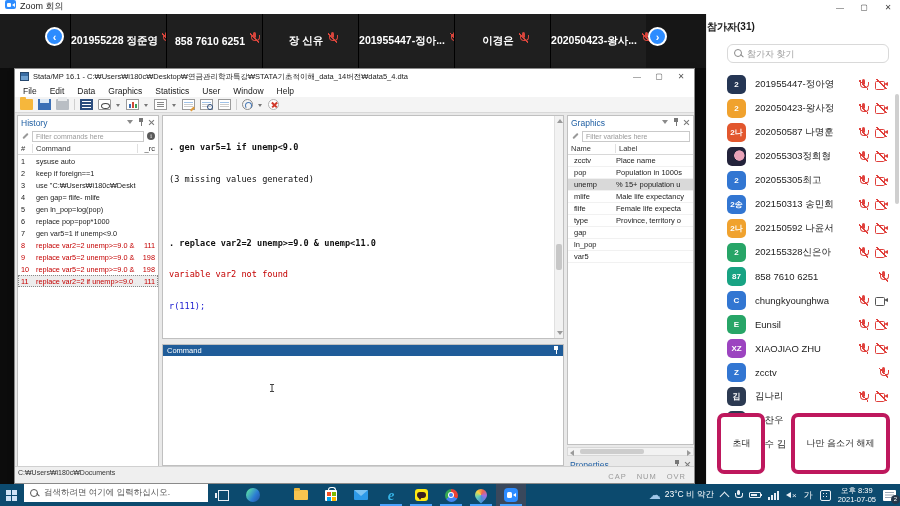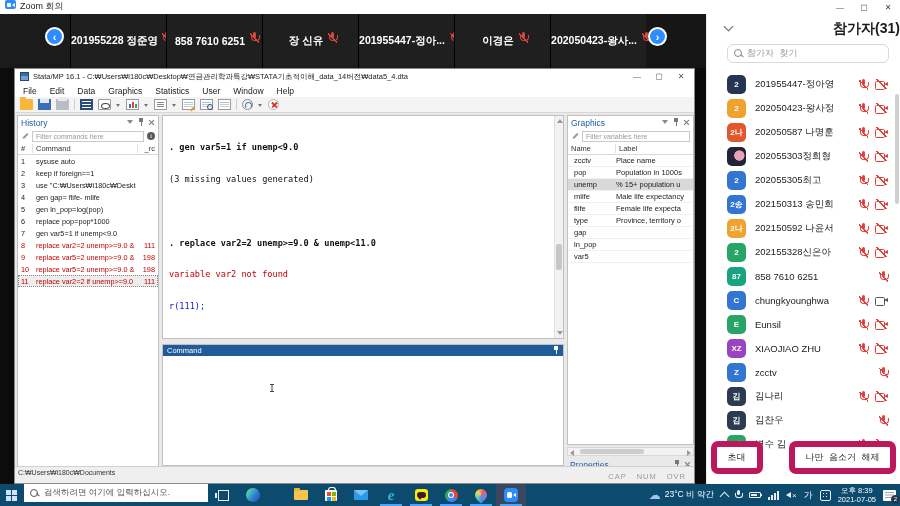--- a/index.html
+++ b/index.html
@@ -135,24 +135,24 @@
   .hscroll .thumb{position:absolute;left:12px;top:1px;width:64px;height:5px;background:#cdcdcd;border-radius:2px}
   .props{position:absolute;left:552px;top:389px;width:127px;height:13px;background:#e9e9e9;display:flex;align-items:center;padding:0 3px}
   .props .cap{font-size:8.5px;color:#1f5fa3;flex:1}
 
   .s-status{position:absolute;left:0;bottom:0;width:100%;height:17px;background:#efefef;border-top:1px solid #d0d0d0}
   .s-status .path{position:absolute;left:3px;top:2px;font-size:7px;color:#333}
   .s-status .flags{position:absolute;right:8px;top:5px;font-size:7.5px;color:#9a9a9a;letter-spacing:1px;display:flex;gap:10px}
 
   
   .ppanel{position:absolute;left:706px;top:14px;width:194px;height:470px;background:#fff;border-left:1px solid #ececec}
-  .phead{position:absolute;left:0;top:6px;width:100%;text-align:right;font-size:14px;color:#1a1a1a;font-weight:bold}
+  .phead{position:absolute;left:0;top:6px;width:100%;text-align:left;font-size:10px;color:#1a1a1a;font-weight:bold}
   .pchev{position:absolute;left:18px;top:9px;width:7px;height:7px;border-left:1.5px solid #666;border-bottom:1.5px solid #666;transform:rotate(-45deg)}
   .psearch{position:absolute;left:20px;top:30px;width:162px;height:19px;border:1px solid #d9d9d9;border-radius:6px;display:flex;align-items:center;padding:0 6px;gap:4px}
-  .psearch input{border:none;outline:none;flex:1;font-size:9px;color:#333;min-width:0;font-family:Liberation Mono, monospace}
+  .psearch input{border:none;outline:none;flex:1;font-size:9px;color:#333;min-width:0;font-family:Liberation Sans, sans-serif}
   .psearch input::placeholder{color:#9a9a9a}
   .i-mag{width:9px;height:9px;position:relative;flex:none}
   .i-mag::before{content:"";position:absolute;left:0;top:0;width:6px;height:6px;border:1.2px solid #8a8a8a;border-radius:50%}
   .i-mag::after{content:"";position:absolute;left:5.5px;top:5.5px;width:3.5px;height:1.2px;background:#8a8a8a;transform:rotate(45deg)}
   .plist{position:absolute;left:0;top:58px;width:194px;height:384px;overflow:hidden}
   .prow{position:relative;height:24px;display:flex;align-items:center;padding-left:20px}
   .pav{width:19px;height:19px;border-radius:5px;color:#fff;font-size:8px;font-weight:bold;display:flex;align-items:center;justify-content:center;flex:none;overflow:hidden}
   .pav.photo{background:radial-gradient(circle at 65% 45%, #e8a2b8 0 30%, #23233b 34%)}
   .pname{font-size:9.5px;color:#222;margin-left:9px;white-space:nowrap;overflow:hidden;flex:1}
   .picons{display:flex;align-items:center;gap:7px;padding-right:13px}
@@ -160,21 +160,21 @@
   .i-mic::before{content:"";position:absolute;left:3px;top:0;width:3px;height:6px;background:currentColor;border-radius:1.5px}
   .i-mic::after{content:"";position:absolute;left:1px;top:3px;width:7px;height:5px;border:1px solid currentColor;border-top:none;border-radius:0 0 4px 4px}
   .i-cam{position:relative;width:13px;height:10px;display:inline-block;flex:none}
   .i-cam::before{content:"";position:absolute;left:0;top:1.5px;width:8px;height:7px;border:1.2px solid currentColor;border-radius:1.5px}
   .i-cam::after{content:"";position:absolute;right:0.5px;top:2.5px;border-top:2.5px solid transparent;border-bottom:2.5px solid transparent;border-right:4px solid currentColor}
   .slash{background-image:linear-gradient(45deg,transparent 45%,currentColor 45%,currentColor 55%,transparent 55%)}
   .red{color:#e0403c}
   .grey{color:#555}
   .pscroll{position:absolute;right:1px;top:80px;width:4px;height:110px;background:#cfcfcf;border-radius:2px}
   .pfooter{position:absolute;left:0;bottom:10px;width:100%;display:flex;justify-content:center;gap:26px}
-  .pbtn{border:6px solid #be185d;background:#fff;border-radius:7px;font-size:9px;color:#222;padding:4px 11px;font-family:Liberation Mono, monospace}
+  .pbtn{border:4px solid #be185d;background:#fff;border-radius:7px;font-size:9px;color:#222;padding:20px 11px;font-family:Liberation Sans, sans-serif}
 
   
   .taskbar{position:absolute;left:0;top:484px;width:900px;height:22px;background:#0c4a6e;display:flex;align-items:flex-start;z-index:50}
   .tb-start{position:relative;width:24px;height:22px;flex:none}
   .tb-start i{position:absolute;left:6px;top:6px;width:5px;height:5px;background:#cfe3f5;box-shadow:6px 0 #cfe3f5,0 6px #cfe3f5,6px 6px #cfe3f5}
   .tb-search{width:184px;height:18px;background:#fff;display:flex;align-items:center;gap:5px;padding:0 6px;flex:none}
   .tb-search .ph{font-size:8.5px;color:#555;white-space:nowrap;overflow:hidden}
   .i-mag2{width:9px;height:9px;position:relative;flex:none}
   .i-mag2::before{content:"";position:absolute;left:0;top:0;width:6px;height:6px;border:1.2px solid #555;border-radius:50%}
   .i-mag2::after{content:"";position:absolute;left:5.5px;top:5.5px;width:3.5px;height:1.2px;background:#555;transform:rotate(45deg)}

